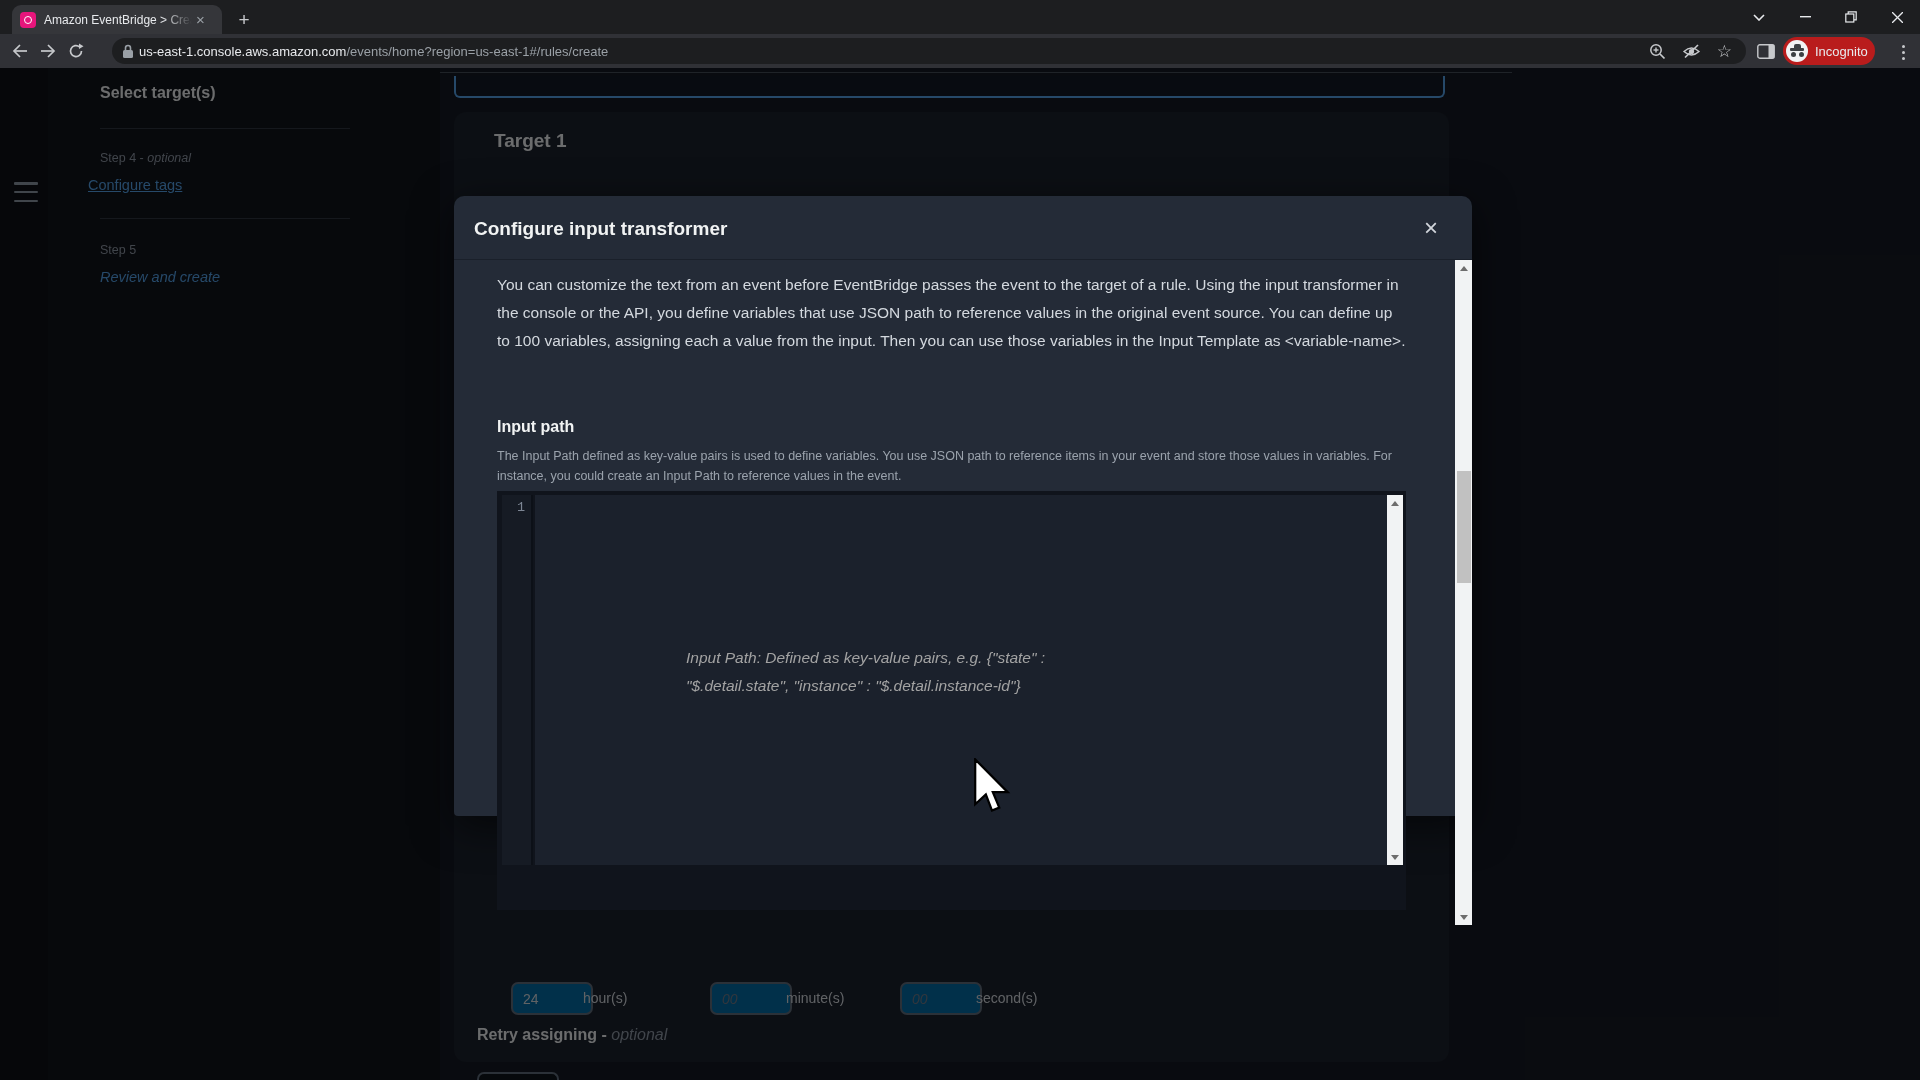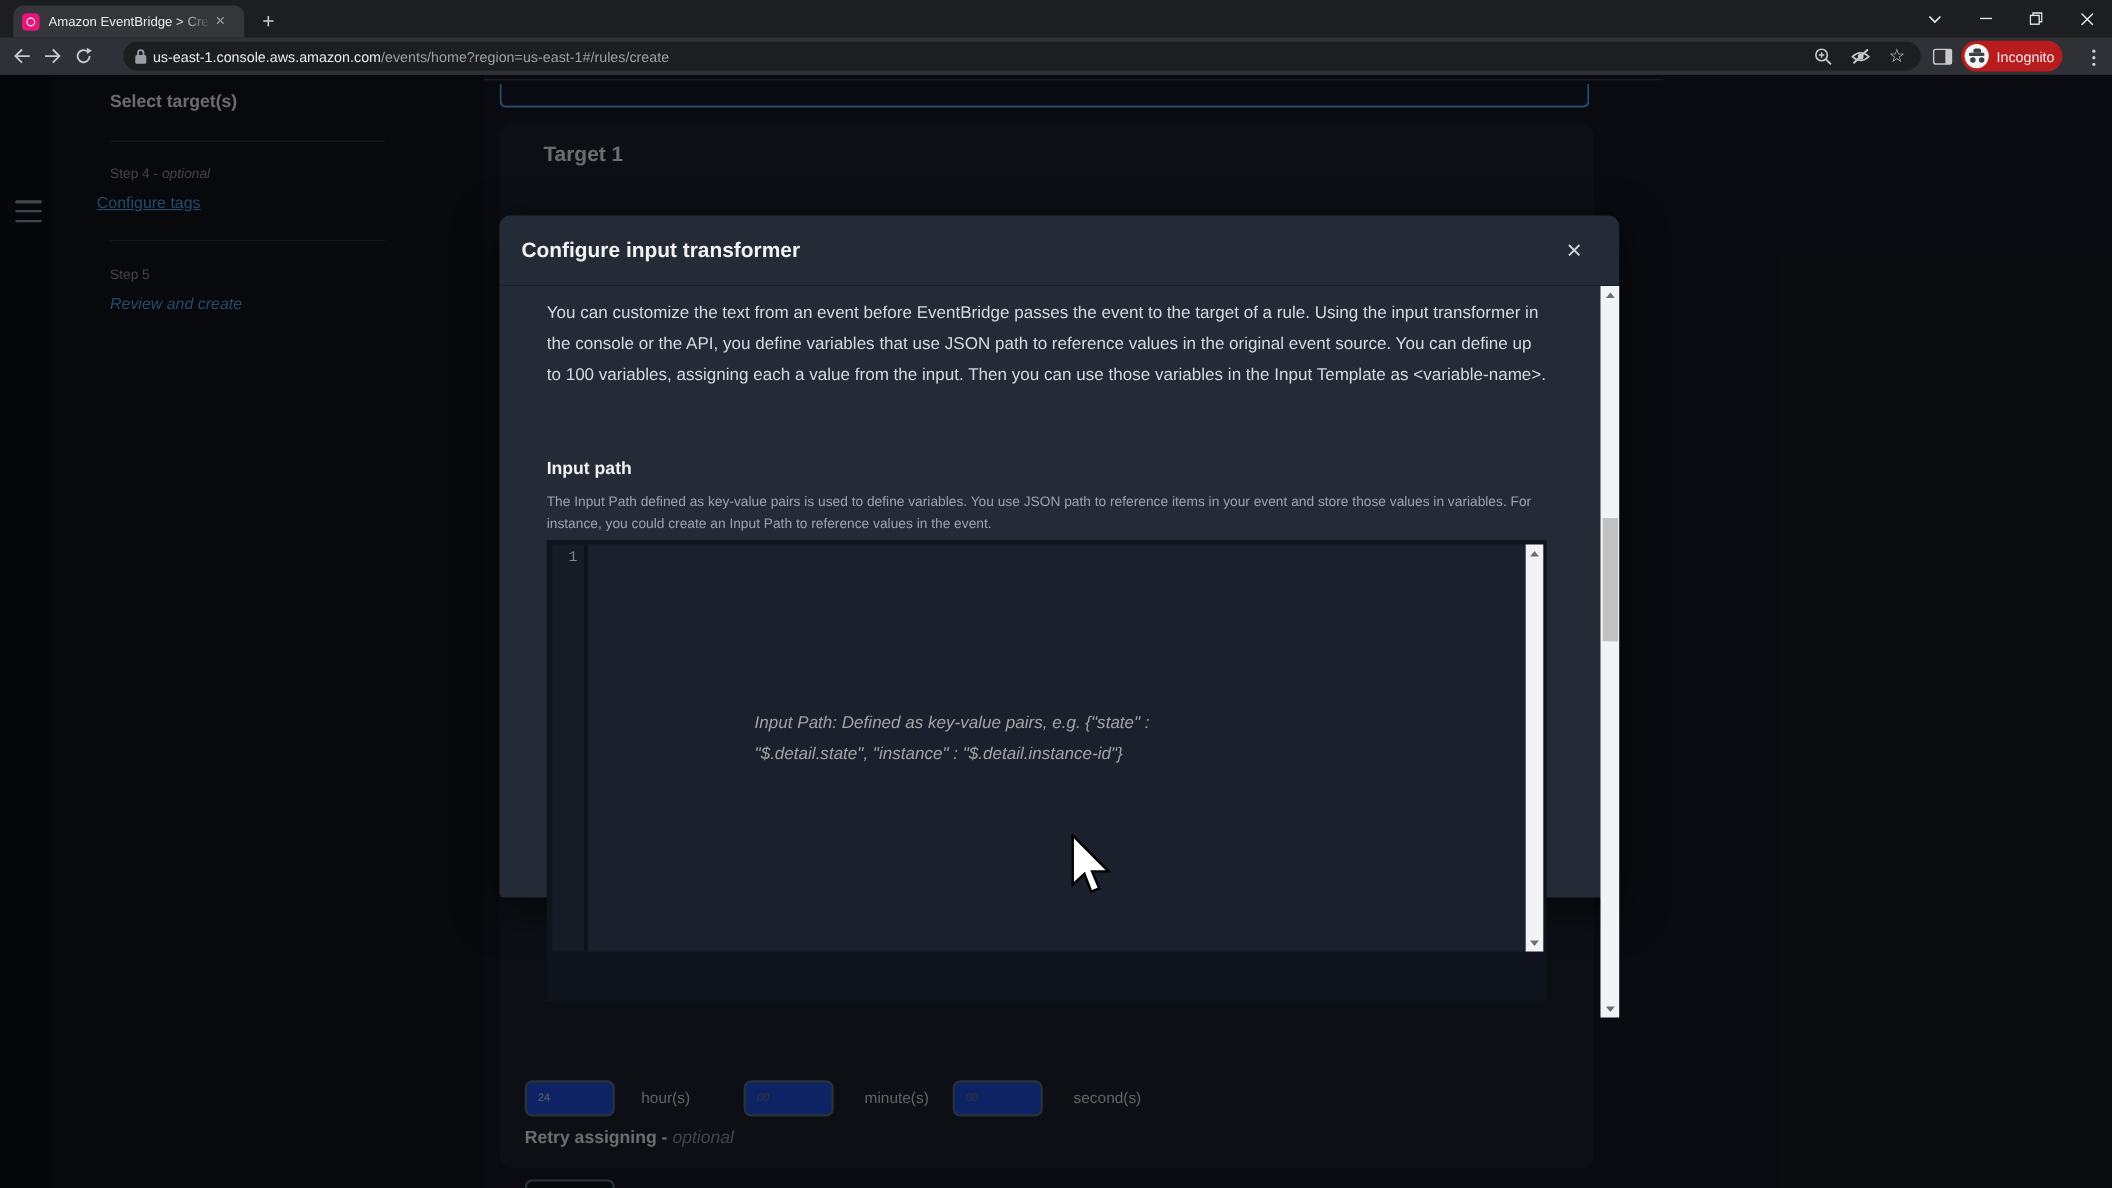--- a/index.html
+++ b/index.html
@@ -63,22 +63,22 @@
   .step-link { font-size:14.5px; color:var(--link, #539fe5); }
   #step4-lab { left:100px; top:151px; } #step4-link { left:88px; top:177px;text-decoration:underline; }
   #step5-lab { left:100px; top:243px; } #step5-link { left:100px; top:269px;font-style:italic; }
 
   #content-divider { left:440px; top:72px; width:1072px; height:1px; background:#454c58; }
   #blue-box { left:454px; top:76px; width:991px; height:22px; background:#131a26;
     border:2px solid var(--link, #539fe5); border-top:none; border-radius:0 0 6px 6px; }
   #target-panel { left:454px; top:112px; width:995px; height:950px; background:#1b212c; border-radius:12px; }
   #target-heading { left:494px; top:130px; font-size:19px; font-weight:bold; color:#e9ebed; }
 
-  .dur-input { height:33px; background:#1d4ed8; border:2px solid #5f6b7a; border-radius:7px;
-    color:#d1d5db; font-size:10px; padding:0 10px; font-family:"Liberation Sans",sans-serif; }
+  .dur-input { height:33px; background:#0369a1; border:2px solid #5f6b7a; border-radius:7px;
+    color:#d1d5db; font-size:14px; padding:0 10px; font-family:"Liberation Sans",sans-serif;margin-left:34px; }
   .dur-input::placeholder { color:#6b7685; font-style:italic; }
   .dur-lab { font-size:14px; color:#d1d5db; top:990px; }
   #hours-input { left:477px; top:982px; width:82px; }
   #minutes-input { left:676px; top:982px; width:82px; }
   #seconds-input { left:866px; top:982px; width:82px; }
   #hours-lab { left:583px; } #minutes-lab { left:786px; } #seconds-lab { left:976px; }
   #retry-heading { left:477px; top:1026px; font-size:16px; font-weight:bold; color:#e9ebed; }
   #retry-heading .opt { font-weight:normal; font-style:italic; color:#8d96a3; }
   #retry-desc { left:477px; top:1051px; width:920px; font-size:12.5px; color:#8d96a3; }
   #retry-input { left:477px; top:1072px; width:82px; height:14px; background:#0f141b;

